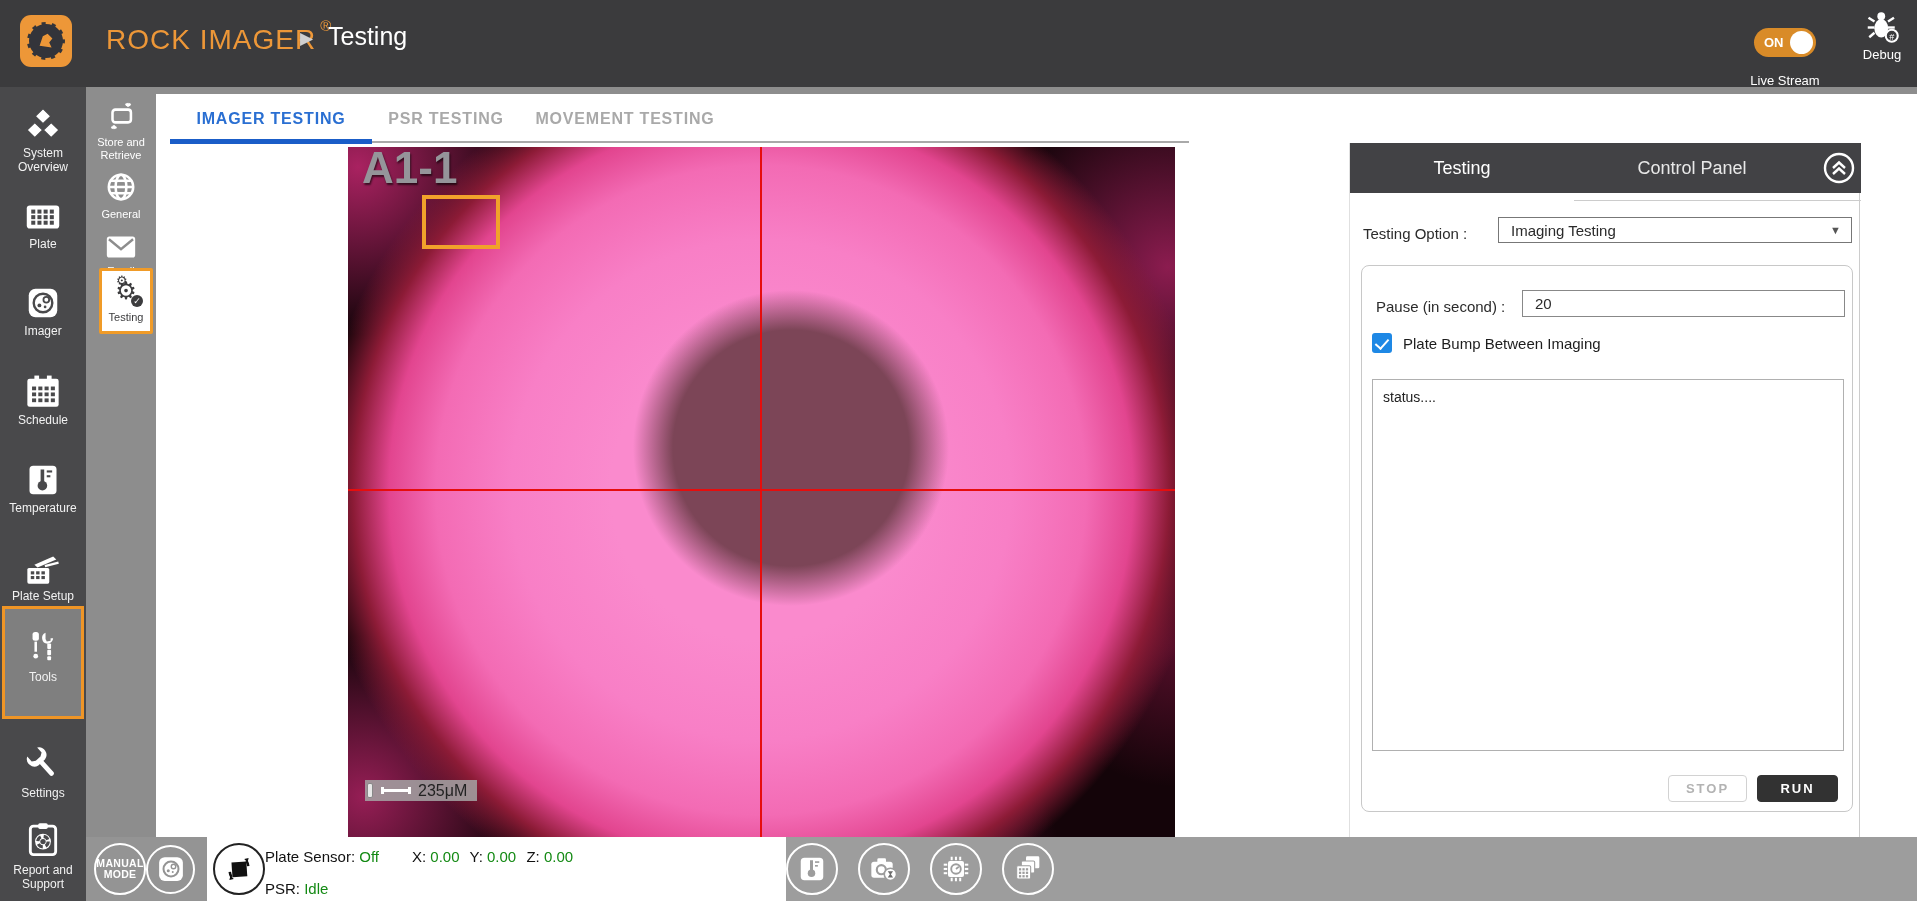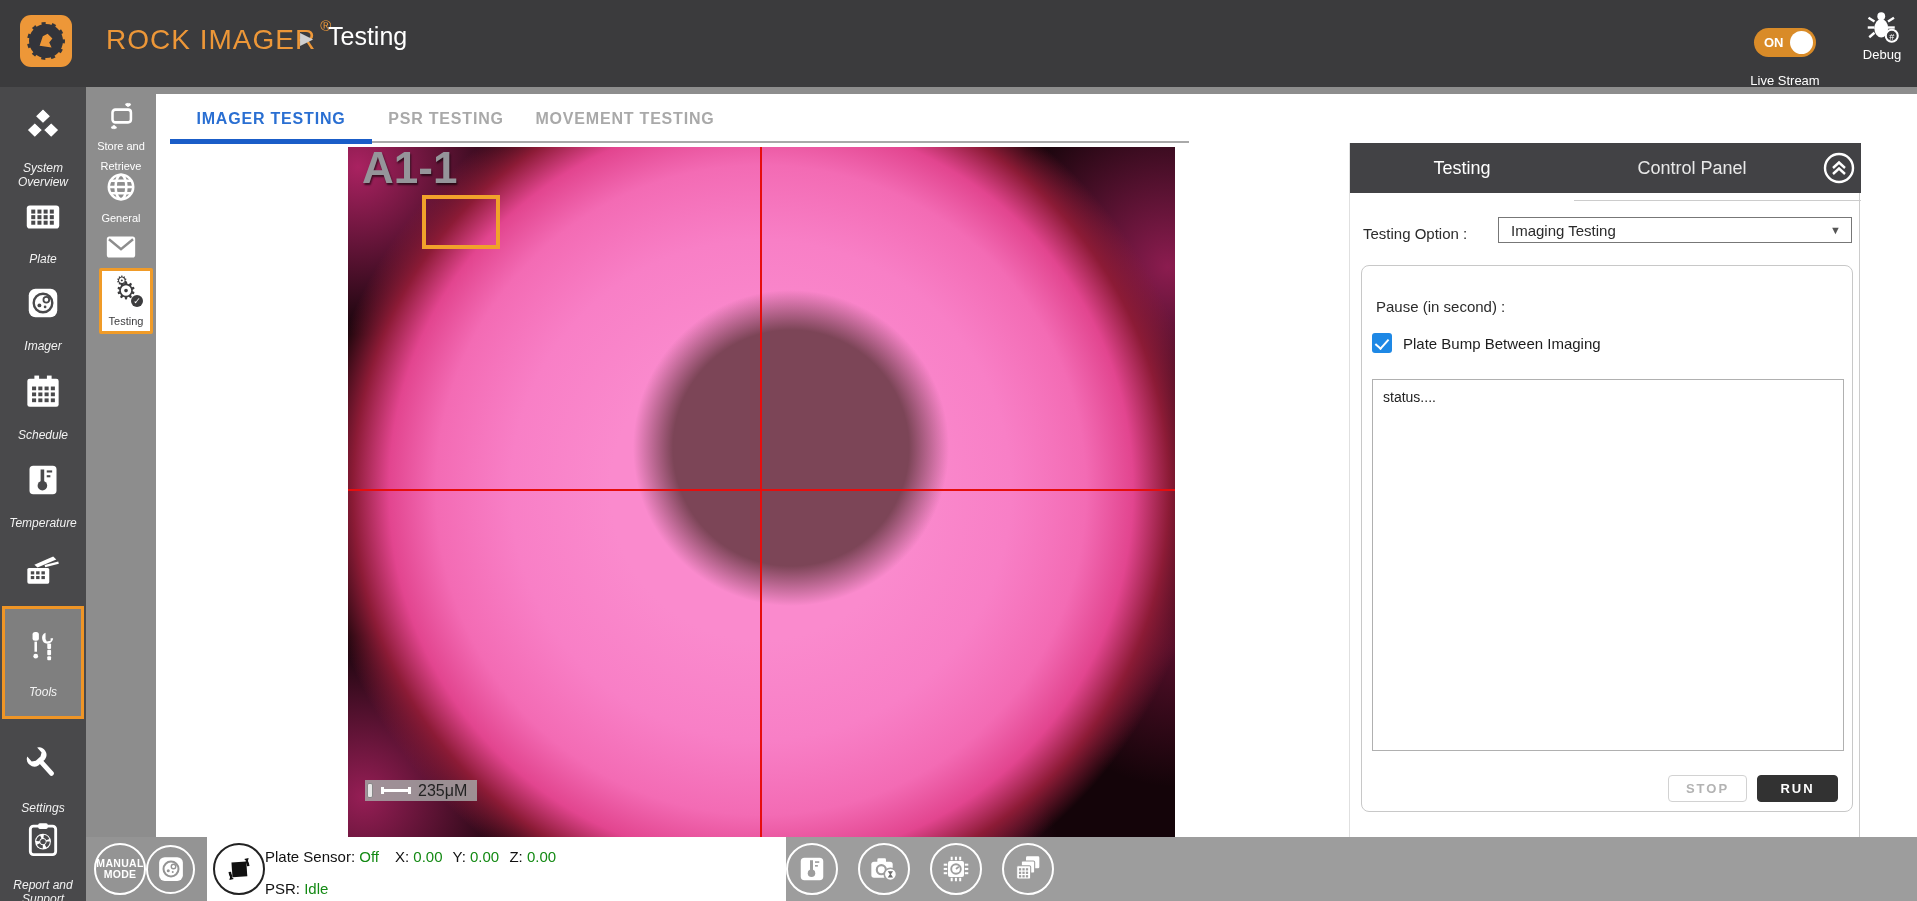--- a/index.html
+++ b/index.html
@@ -19,28 +19,28 @@
   .toggle { width:62px; height:29px; background:#d98b28; border-radius:15px; margin:16px auto; position:relative; cursor:pointer; }
   .toggle-on { position:absolute; left:10px; top:7px; font-size:13px; color:#fff; font-weight:bold; }
   .toggle-knob { position:absolute; right:3px; top:3px; width:23px; height:23px; border-radius:50%; background:#fff; }
   .hdr-label { margin-top:11px; font-size:13px; color:#fff; white-space:nowrap; }
   .debug { position:absolute; left:1852px; top:8px; width:60px; text-align:center; cursor:pointer; }
   .debug .hdr-label { margin-top:3px; }
 
   
   .sidebar { position:absolute; left:0; top:87px; width:86px; height:814px; background:#49494b; z-index:25; }
   .side-item { position:absolute; left:0; width:86px; text-align:center; color:#f2f2f2; cursor:pointer; }
-  .side-item .lbl { font-size:12px; line-height:14px; margin-top:18px; padding:0 3px;font-style:italic; }
+  .side-item .lbl { font-size:12px; line-height:14px; margin-top:3px; padding:0 3px; }
   .side-item svg { display:block; margin:0 auto; }
   .side-item.active { left:2px; width:82px; background:#7f7f7f; border:3px solid #ef9526; padding-top:18px; }
 
   
   .subbar { position:absolute; left:86px; top:87px; width:70px; height:814px; background:#8d8d8d; z-index:24; }
   .sub-item { position:absolute; left:0; width:70px; text-align:center; color:#fff; cursor:pointer; }
-  .sub-item .lbl { font-size:11px; line-height:20px; margin-top:4px; padding:0 2px; }
+  .sub-item .lbl { font-size:11px; line-height:13px; margin-top:4px; padding:0 2px; }
   .sub-item svg { display:block; margin:0 auto; }
   .sub-item.active { left:13px; width:54px; height:66px; background:#fff; border:3px solid #f09b28; border-radius:2px; color:#3c3c3e; padding-top:6px; }
   .gear-wrap { position:relative; height:30px; }
   .gear-big { font-size:24px; color:#3c3c3e; line-height:28px; }
   .gear-small { position:absolute; left:14px; top:-4px; font-size:13px; color:#3c3c3e; }
   .gear-badge { position:absolute; right:7px; bottom:0; width:12px; height:12px; background:#3c3c3e; border-radius:50%; color:#fff; font-size:9px; line-height:12px; }
 
   
   .topstrip { position:absolute; left:86px; top:87px; width:1831px; height:7px; background:#8d8d8d; z-index:10; }
   .main { position:absolute; left:156px; top:94px; width:1761px; height:743px; background:#fff; z-index:5; }
@@ -110,21 +110,21 @@
   
   .bottombar { position:absolute; left:86px; top:837px; width:1831px; height:64px; background:#9d9d9d; z-index:28; }
   .bb-left { position:absolute; left:0; top:0; width:121px; height:64px; background:#949494; display:flex; align-items:center; gap:0; padding-left:8px; }
   .circ { border:2px solid #fff; border-radius:50%; display:flex; align-items:center; justify-content:center; cursor:pointer; flex:none; }
   .manual-circ { width:52px; height:52px; flex-direction:column; color:#fff; font-size:10.5px; font-weight:bold; line-height:11px; letter-spacing:0.3px; text-align:center; }
   .bb-white { position:absolute; left:121px; top:0; width:579px; height:64px; background:#fff;padding-left:28px; }
   .rot-circ { position:absolute; left:6px; top:6px; width:52px; height:52px; border:2px solid #222; border-radius:50%; background:#fff; cursor:pointer; display:flex; align-items:center; justify-content:center; }
   .sensor-line { position:absolute; left:58px; font-size:15px; color:#111; white-space:nowrap; }
   .sl1 { top:11px; } .sl2 { top:43px; }
   .green { color:#148a14; }
-  .xyz { position:absolute; left:188px; top:11px; font-size:15px; color:#111; white-space:nowrap; }
+  .xyz { position:absolute; left:205px; top:11px; font-size:15px; color:#111; white-space:nowrap; }
   .xyz .green { margin-right:6px; }
   .bb-icons { position:absolute; left:628px; top:6px; display:flex; gap:20px; }
   .tool-circ { width:52px; height:52px; }
 
   .ic { display:block; }
 </style>
 </head>
 <body>
 
 <div id="app">
@@ -378,20 +378,21 @@
       <div class="rpanel-hline"></div>
 
       <div class="opt-label">Testing Option :</div>
       <div class="dropdown">
         <span class="val">Imaging Testing</span>
         <span class="caret">▼</span>
       </div>
 
       <div class="groupbox">
         <div class="pause-label">Pause (in second) :</div>
+        <input class="pause-input" value="20" style="">
         <div class="chk-row">
           <div class="checkbox"></div>
           <div class="chk-label">Plate Bump Between Imaging</div>
         </div>
         <textarea class="statusbox" style="">status....</textarea>
         <div class="btn-row">
           <div class="btn btn-stop">STOP</div>
           <div class="btn btn-run">RUN</div>
         </div>
       </div>

